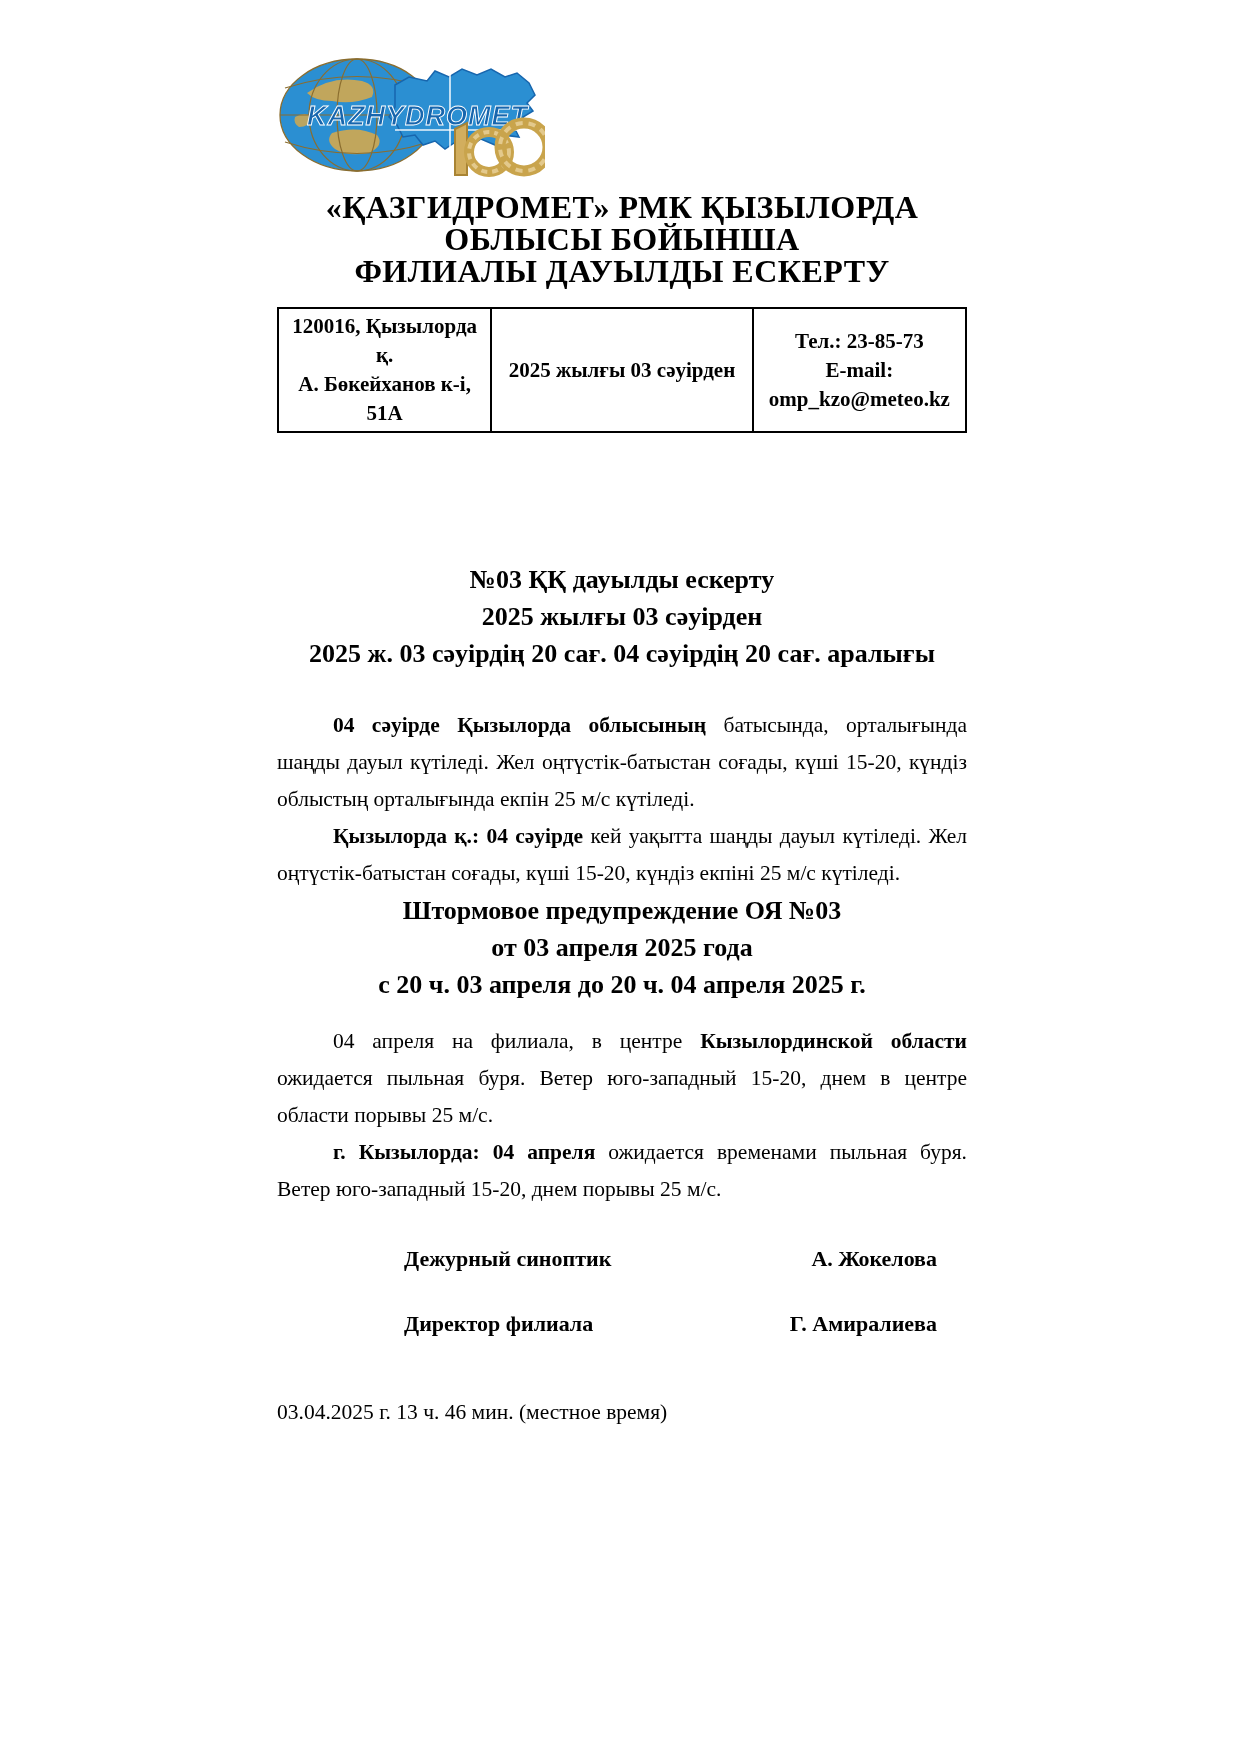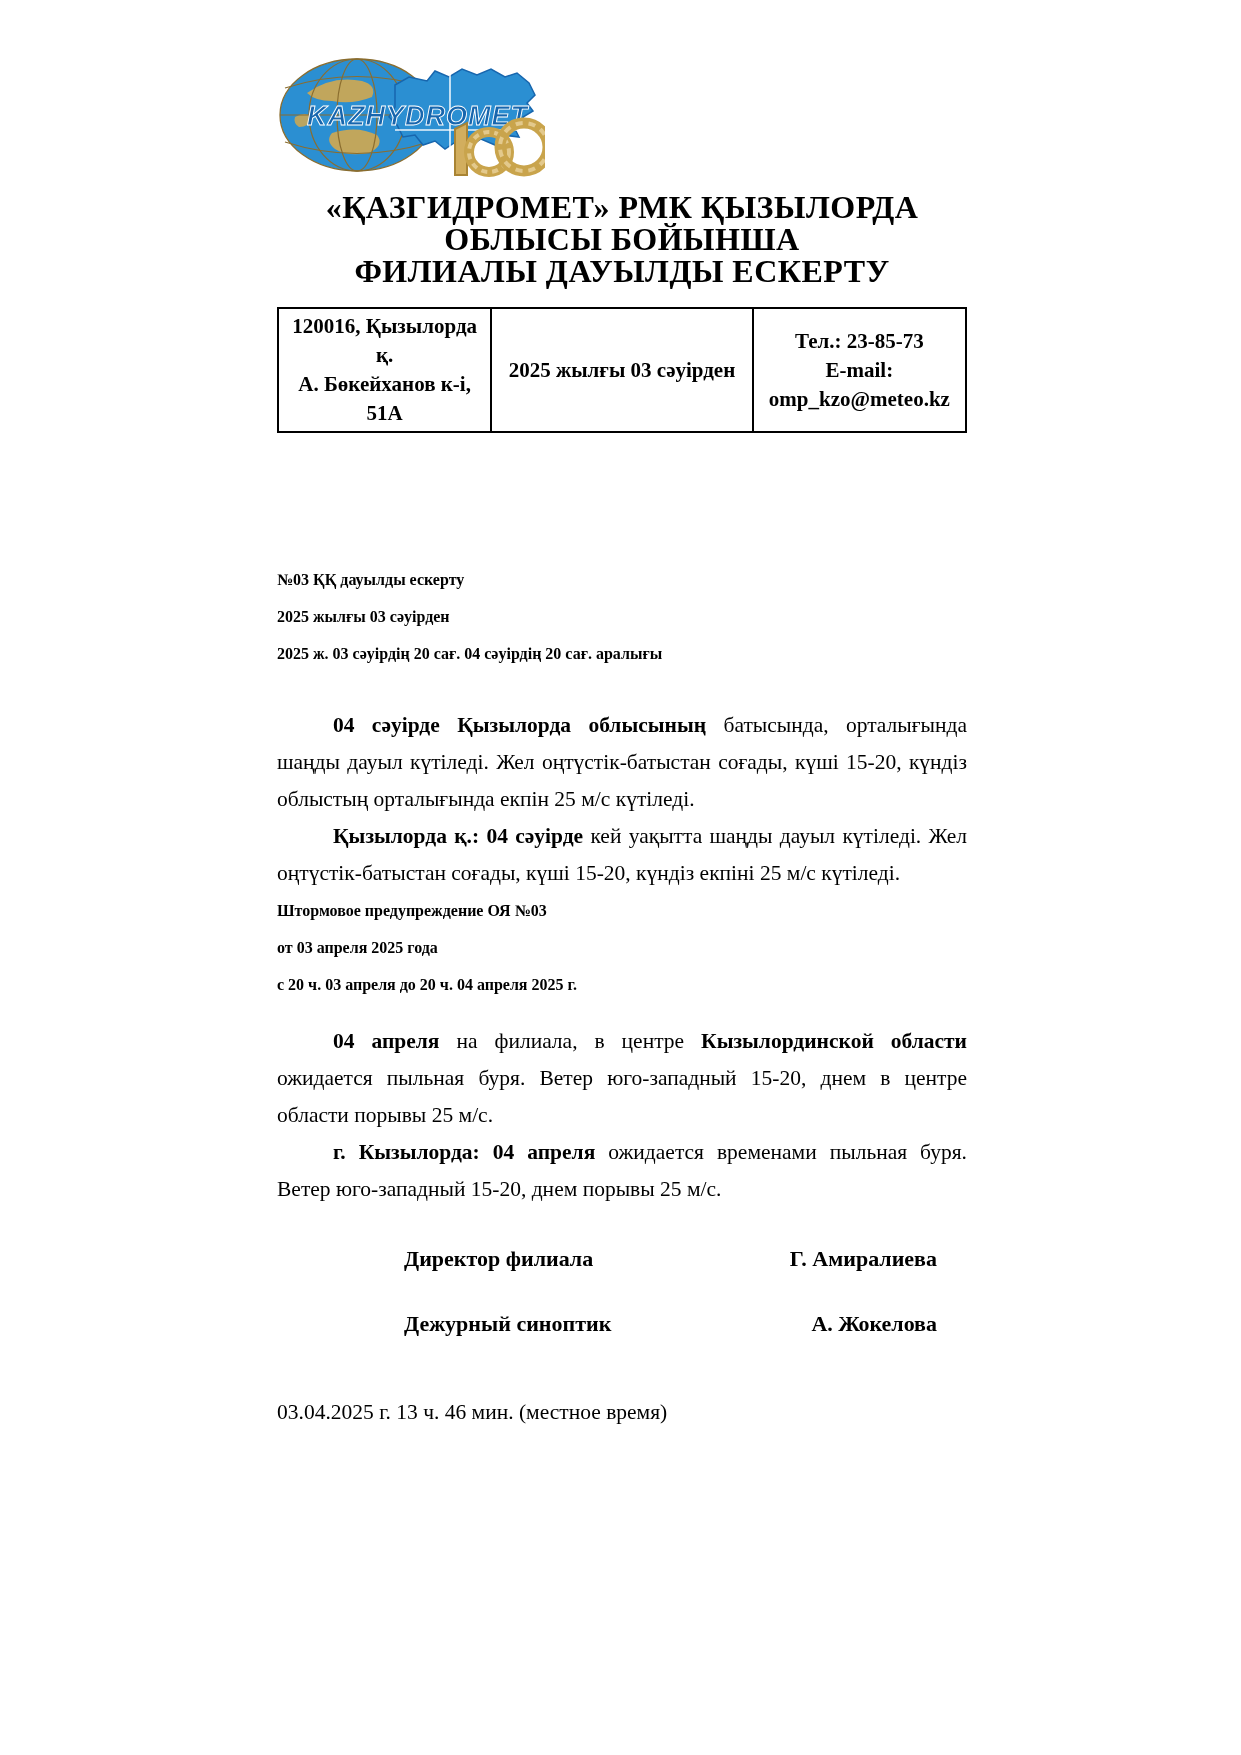--- a/index.html
+++ b/index.html
@@ -42,22 +42,23 @@
     font-size:21px;
     line-height:29px;
     height:74px;
     padding:3px 6px;
   }
   td.c1 { width:31%; }
   td.c2 { width:38%; }
   td.c3 { width:31%; }
   
   .center-head {
+    text-align:center;
     font-weight:bold;
-    font-size:16px;
+    font-size:26px;
     line-height:37px;
   }
   .head-kz { margin-top:128px; }
   .head-ru { }
   
   .body-block { margin-top:35px; }
   .body-block-ru { margin-top:20px; }
   p.para {
     font-size:21.5px;
     line-height:37px;
@@ -156,31 +157,31 @@
       <p class="para"><span style="font-weight: bold;">Қызылорда қ.: 04 сәуірде</span><span> кей уақытта шаңды дауыл күтіледі. Жел оңтүстік-батыстан соғады, күші 15-20, күндіз екпіні 25 м/с күтіледі.</span></p>
     </div>
 
     <div class="center-head head-ru">
       <div>Штормовое предупреждение ОЯ №03</div>
       <div>от 03 апреля 2025 года</div>
       <div>с 20 ч. 03 апреля до 20 ч. 04 апреля 2025 г.</div>
     </div>
 
     <div class="body-block-ru">
-      <p class="para"><span style="font-weight: bold;">04 апреля</span><span> на филиала, в центре </span><span style="font-weight: bold;">Кызылординской области</span><span> ожидается пыльная буря. Ветер юго-западный 15-20, днем в центре области порывы 25 м/с.</span></p>
+      <p class="para"><span style="font-weight: normal;">04 апреля</span><span> на филиала, в центре </span><span style="font-weight: bold;">Кызылординской области</span><span> ожидается пыльная буря. Ветер юго-западный 15-20, днем в центре области порывы 25 м/с.</span></p>
       <p class="para"><span style="font-weight: bold;">г. Кызылорда: 04 апреля</span><span> ожидается временами пыльная буря. Ветер юго-западный 15-20, днем порывы 25 м/с.</span></p>
     </div>
 
     <div class="sig-block">
       <div class="sig-row">
+        <span class="sig-role">Дежурный синоптик</span>
+        <span class="sig-name">А. Жокелова</span>
+      </div>
+      <div class="sig-row">
         <span class="sig-role">Директор филиала</span>
         <span class="sig-name">Г. Амиралиева</span>
-      </div>
-      <div class="sig-row">
-        <span class="sig-role">Дежурный синоптик</span>
-        <span class="sig-name">А. Жокелова</span>
       </div>
     </div>
 
     <div class="timestamp">03.04.2025 г. 13 ч. 46 мин. (местное время)</div>
 
   </div>
 </div>
 
 </body></html>

